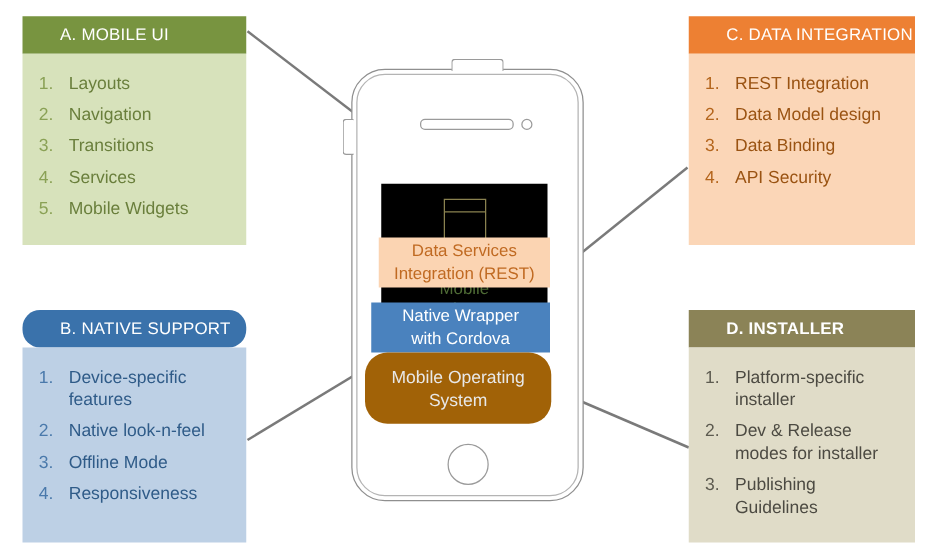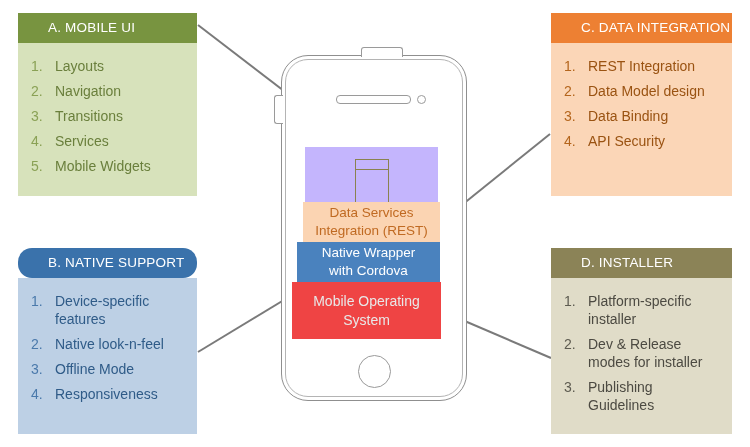--- a/index.html
+++ b/index.html
@@ -58,21 +58,21 @@
   #panel-b .li-num{color:#4a79ab;}
 
   
   #panel-c{left:551px;top:13px;width:181px;height:183px;}
   #panel-c .panel-head{background:#ed8033;}
   #panel-c .panel-body{background:#fbd6b7;height:153px;color:#9a5312;}
   #panel-c .li-num{color:#b4651c;}
 
   
   #panel-d{left:551px;top:248px;width:181px;height:186px;}
-  #panel-d .panel-head{background:#8b8357;}
+  #panel-d .panel-head{background:#8b8357;font-weight:bold;}
   #panel-d .panel-body{background:#e0dcc8;height:156px;color:#4c4a42;}
   #panel-d .li-num{color:#5d5b50;}
 
   
   #phone{
     position:absolute;left:281px;top:55px;width:186px;height:346px;
     z-index:6;
   }
   #phone-outer{
     position:absolute;left:0;top:0;width:186px;height:346px;
@@ -115,54 +115,54 @@
     position:absolute;z-index:8;
     box-sizing:border-box;
     text-align:center;
     display:flex;flex-direction:column;
     align-items:center;justify-content:center;
   }
   .layer span{display:block;}
 
   #layer-app{
     left:305px;top:108px;width:133px;height:120px;
-    background:#c4b5fd;
+    background:#000000;
     margin-top:39px;
   }
   #app-icon{
     width:34px;height:60px;
     border:1.2px solid #8a8250;
     box-sizing:border-box;
     position:relative;
     margin-bottom:4px;
   }
   #app-icon:after{
     content:"";position:absolute;left:0;right:0;top:9px;height:1.2px;
     background:#8a8250;
   }
   #layer-app .layer-txt{
     color:#4e6b35;font-size:13.5px;line-height:16px;
   }
 
   #layer-data{
-    left:303px;top:202px;width:137px;height:40px;
+    left:303px;top:190px;width:137px;height:40px;
     background:#fbd4b2;color:#c06a22;
     font-size:13.5px;line-height:18px;
   }
 
   #layer-native{
     left:297px;top:242px;width:143px;height:40px;
     background:#4a82be;color:#ffffff;
     font-size:13.5px;line-height:18px;
   }
 
   #layer-os{
     left:292px;top:282px;width:149px;height:57px;
-    background:#ef4444;color:#e8e8e8;
-    font-size:14px;line-height:19px;
+    background:#a16207;color:#e8e8e8;
+    font-size:14px;line-height:19px;border-radius:18px;
   }
 </style>
 </head>
 <body>
 
 <div id="stage">
 
   <svg id="connectors" viewBox="0 0 750 447" width="750" height="447">
     <line x1="198" y1="25" x2="352" y2="143" stroke="#7a7a7a" stroke-width="2"></line>
     <line x1="198" y1="352" x2="345" y2="263" stroke="#7a7a7a" stroke-width="2"></line>

